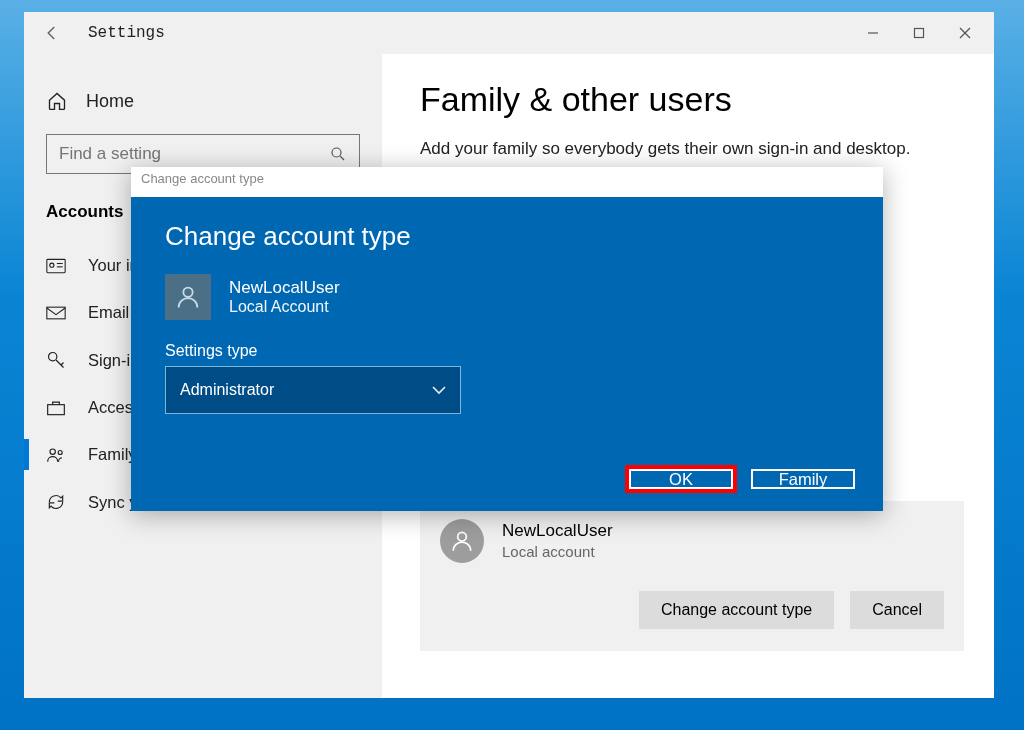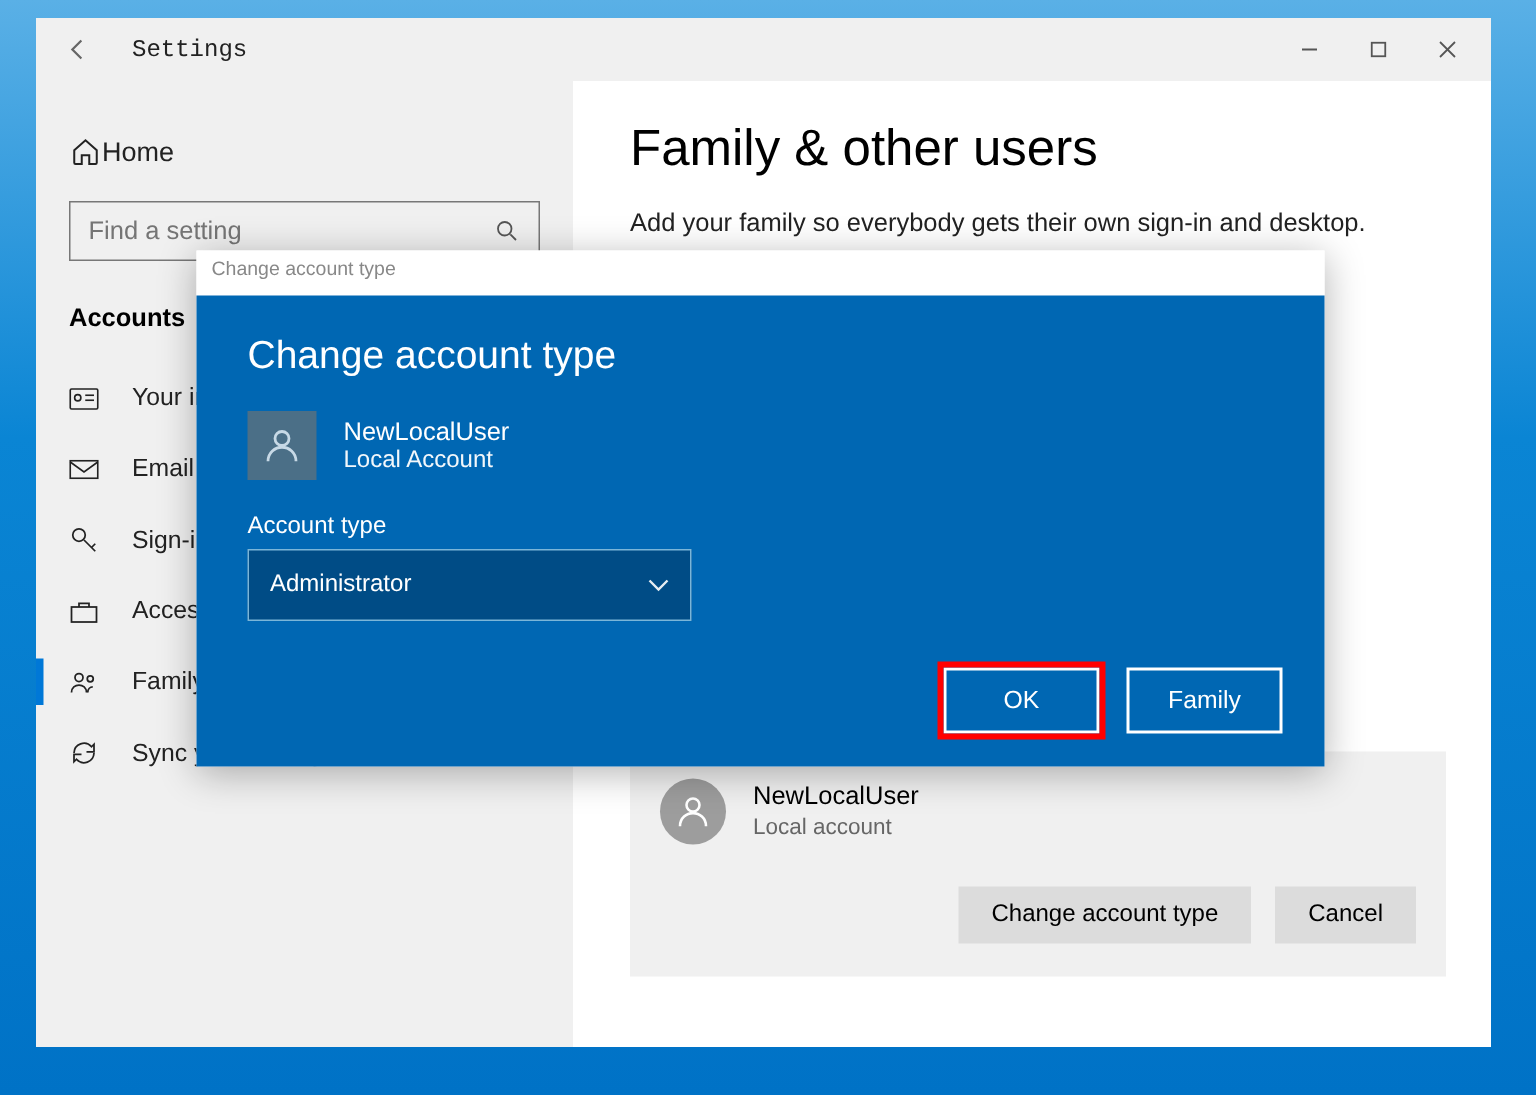--- a/index.html
+++ b/index.html
@@ -25,21 +25,21 @@
   .win-btns { display:flex; gap:0; }
   .win-btn {
     width:46px; height:32px; display:flex; align-items:center; justify-content:center;
     color:#606060; font-size:13px;
   }
   .body { flex:1; display:flex; background:#fff; }
   .sidebar {
     width: 358px; background:#f0f0f0; padding: 18px 22px 0 22px;
     display:flex; flex-direction:column; position:relative;
   }
-  .home-row { display:flex; align-items:center; font-size:18px; color:#222; margin:18px 0 22px 0;}
+  .home-row { display:flex; align-items:center; gap:18px; font-size:18px; color:#222; margin:18px 0 22px 0;}
   .home-row span:first-child { font-size:20px; }
   .home-ic { width:22px; height:22px; display:inline-flex; align-items:center; justify-content:center; }
   .search-box {
     display:flex; align-items:center; border:1px solid #777; height:40px;
     padding:16px 12px; color:#666; font-size:17px; background:#f0f0f0;
   }
   .search-box input {
     border:none; background:transparent; flex:1; font-size:17px; color:#333; outline:none;
   }
   .section-head { font-size:17px; font-weight:600; color:#000; margin:28px 0 20px 0;}
@@ -91,21 +91,21 @@
   .select {
     width:296px; height:48px; background:#004c86; border:1px solid #7ab6d9;
     display:flex; align-items:center; justify-content:space-between; padding:16px 14px;
     font-size:16px; color:#fff;
   }
   .select .chev { font-size:14px; opacity:.9; }
   .dialog-actions {
     position:absolute; right:28px; bottom:22px; display:flex; gap:18px;
   }
   .dbtn {
-    width:104px; height:44px; border:2px solid #fff; background:transparent; color:#fff;
+    width:104px; height:20px; border:2px solid #fff; background:transparent; color:#fff;
     font-size:16.5px; display:flex; align-items:center; justify-content:center;
   }
   .dbtn.ok-hl { outline:4px solid #ff0000; outline-offset:0; }
   svg { display:block; }
 </style>
 </head>
 <body>
 
 <div class="window">
   <div class="titlebar">
@@ -255,21 +255,21 @@
         <svg width="28" height="28" viewBox="0 0 24 24">
             <circle cx="12" cy="8" r="4" fill="none" stroke="#c7d9e6" stroke-width="1.6"></circle>
             <path d="M4 21c0-5 4-8 8-8s8 3 8 8" fill="none" stroke="#c7d9e6" stroke-width="1.6"></path>
           </svg>
       </div>
       <div>
         <div class="acct-name">NewLocalUser</div>
         <div class="acct-sub">Local Account</div>
       </div>
     </div>
-    <div class="field-label">Account type</div>
+    <div class="field-label">Settings type</div>
     <div class="select">
       <span>Administrator</span>
       <span class="chev">
         <svg width="14" height="10" viewBox="0 0 14 10">
             <path d="M1 2l6 6 6-6" stroke="#fff" stroke-width="1.6" fill="none"></path>
           </svg>
       </span>
     </div>
     <div class="dialog-actions">
       <button class="dbtn ok-hl">OK</button>

